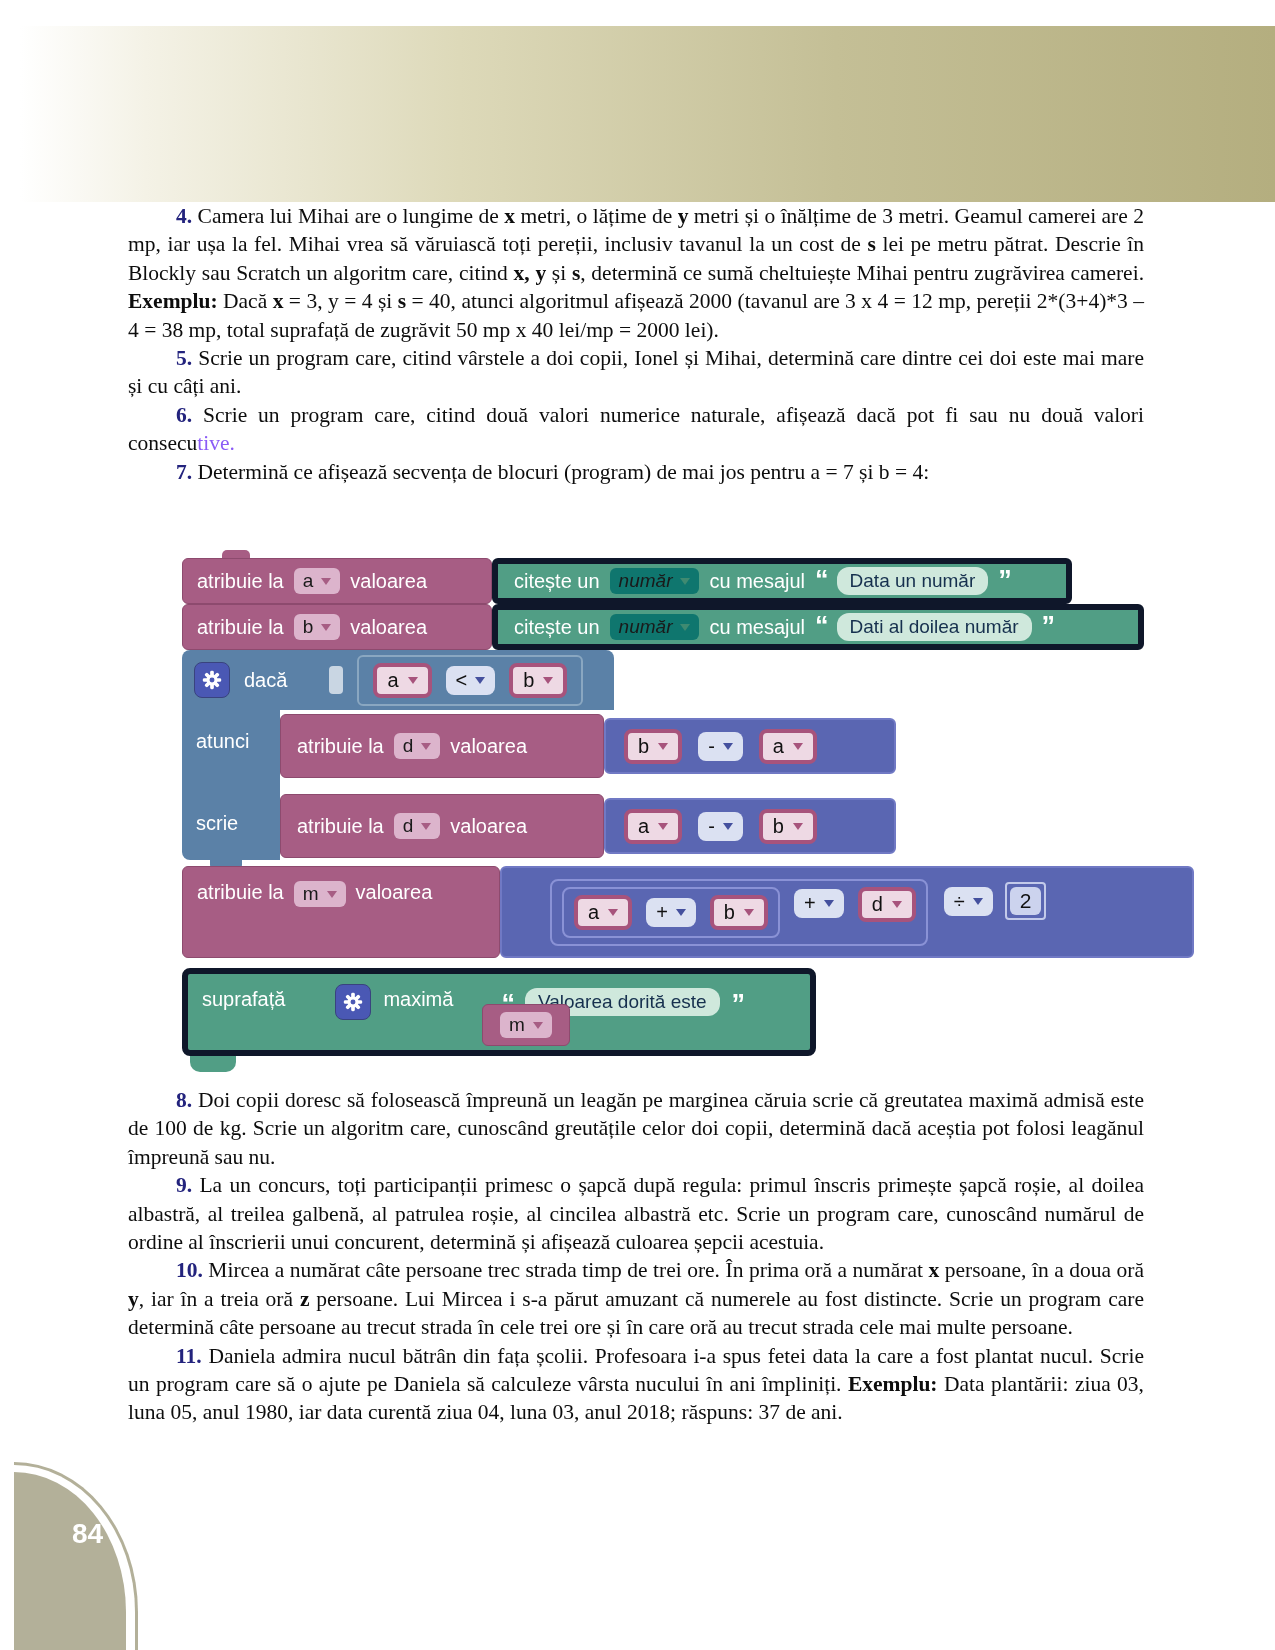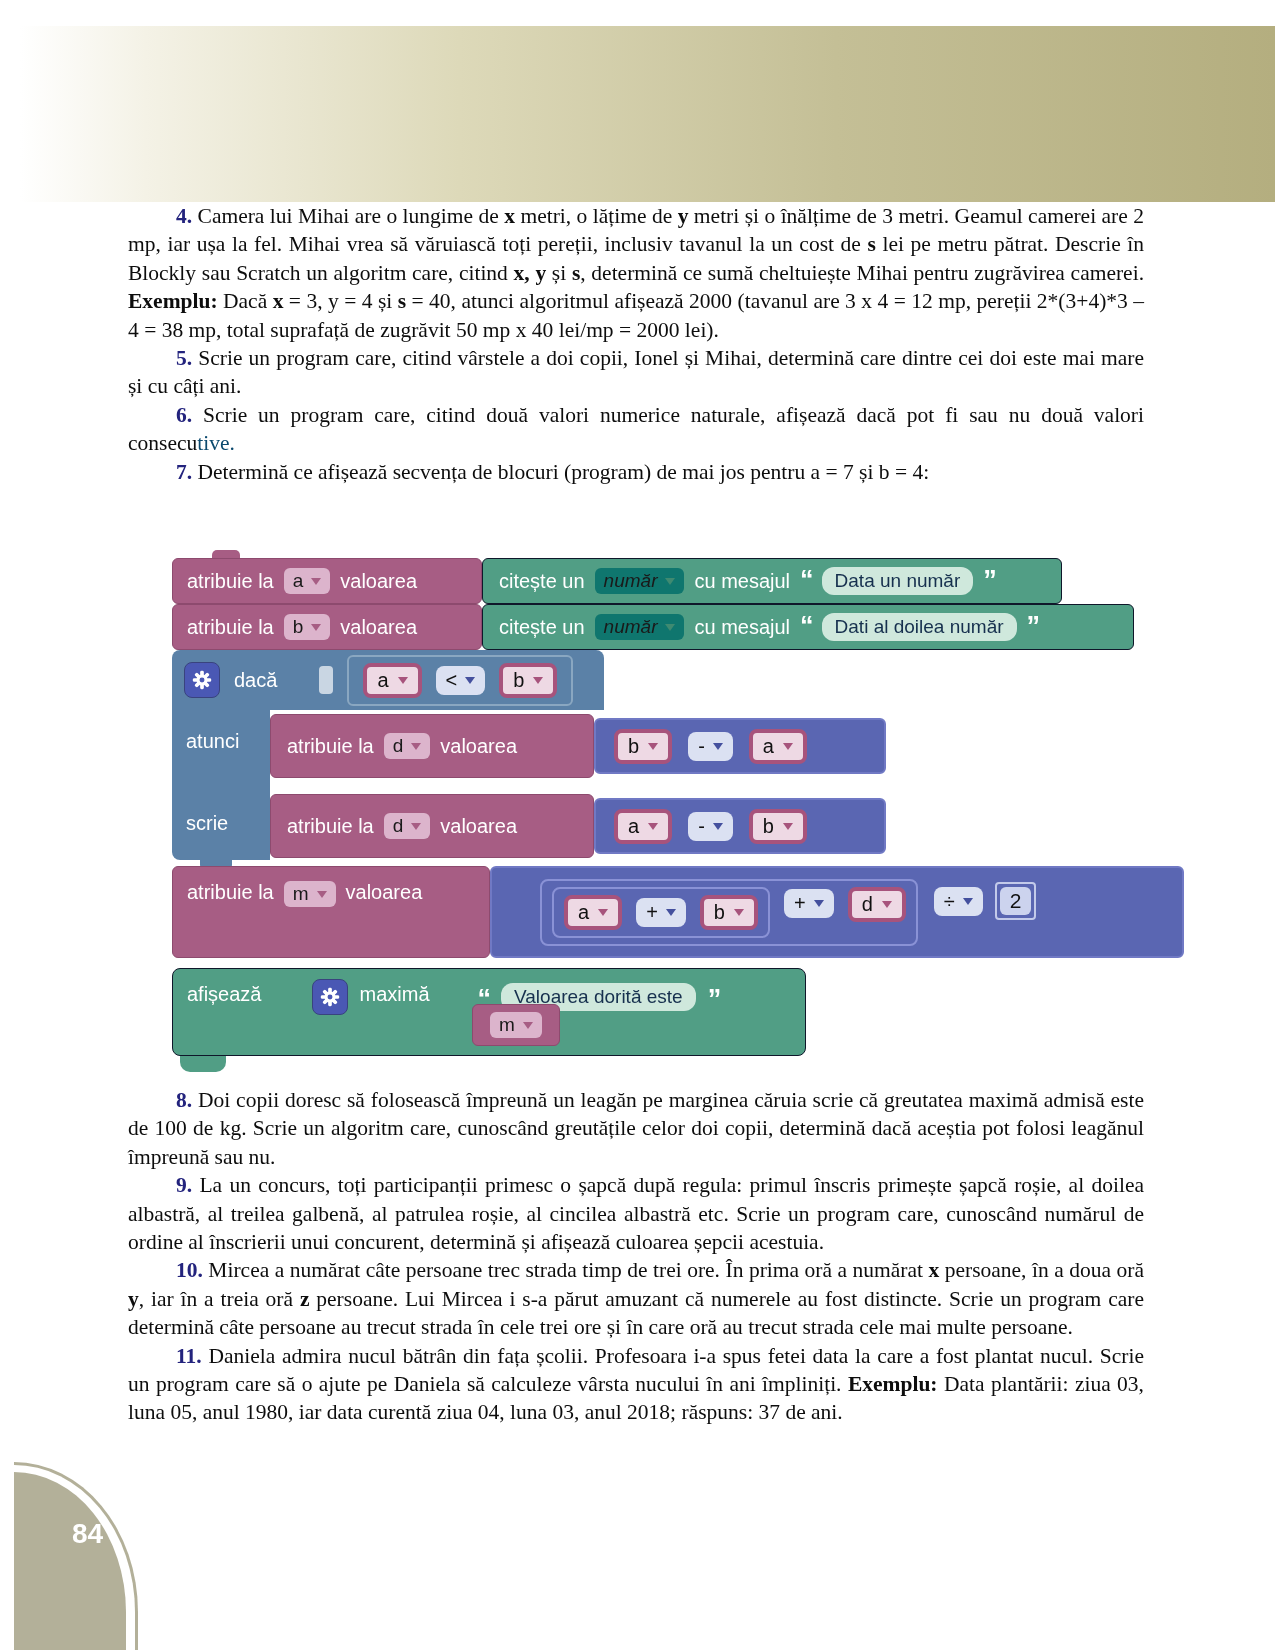--- a/index.html
+++ b/index.html
@@ -29,29 +29,29 @@
   
   .content{position:absolute;left:128px;width:1016px;}
   .content-top{top:202px;}
   .content-bottom{top:1086px;}
   p.para{
     margin:0;font-size:21.5px;line-height:28.4px;text-align:justify;
     text-indent:48px;color:#0d0d0d;
   }
   .pnum{font-weight:bold;color:#23237d;}
   .bold{font-weight:bold;}
-  .blue{color:#0c4a6e;}
+  .blue{color:#8b5cf6;}
   
   .blockly{
-    position:absolute;left:172px;top:548px;width:1012px;height:540px;
+    position:absolute;left:182px;top:548px;width:1012px;height:540px;
     font-family:"Liberation Sans",sans-serif;font-size:20px;color:#ffffff;
   }
   .bk{position:absolute;box-sizing:border-box;display:flex;align-items:center;}
   .pinkblk{background:#a75d84;border:1px solid #8d4a6e;border-radius:6px;}
-  .tealblk{background:#519e85;border:1px solid #0f172a;border-radius:6px;}
+  .tealblk{background:#519e85;border:6px solid #0f172a;border-radius:6px;}
   .blueblk{background:#5b81a7;}
   .indigoblk{background:#5a66b2;border:2px solid #7079c4;border-radius:6px;}
   .lbl{white-space:nowrap;}
   .dd{display:inline-flex;align-items:center;gap:8px;border-radius:6px;
       padding:2px 9px;color:#1a1a1a;font-size:19px;white-space:nowrap;}
   .dd-pink{background:#dcb4cc;}
   .dd-teal{background:#0f766e;font-style:italic;}
   .tri{width:0;height:0;border-left:5px solid transparent;border-right:5px solid transparent;border-top:7px solid #000;}
   .tri-pink{border-top-color:#a75d84;}
   .tri-teal{border-top-color:#3f8a71;}
@@ -254,21 +254,21 @@
         <span>÷</span>
           <span class="tri tri-ind"></span>
       </span>
       <span class="num-frame">
         <span class="num-field">2</span>
       </span>
     </span>
   </div>
 
   <div class="bk tealblk" style="left:0;top:420px;width:634px;height:88px;gap:12px;padding:10px 14px 0 14px;align-items:flex-start;border-radius:8px;">
-    <span class="lbl" style="margin-top:4px;">afișează</span>
+    <span class="lbl" style="margin-top:4px;">suprafață</span>
     <span class="gear" style="margin-left:38px;">
       <svg viewBox="0 0 24 24" width="22" height="22" aria-hidden="true">
         <g fill="#ffffff">
           <rect x="10" y="2" width="4" height="20" rx="1.5"></rect>
           <rect x="2" y="10" width="20" height="4" rx="1.5"></rect>
           <rect x="10" y="2" width="4" height="20" rx="1.5" transform="rotate(45 12 12)"></rect>
           <rect x="2" y="10" width="20" height="4" rx="1.5" transform="rotate(45 12 12)"></rect>
           <circle cx="12" cy="12" r="6"></circle>
         </g>
         <circle cx="12" cy="12" r="2.7" fill="#4a58b4"></circle>

